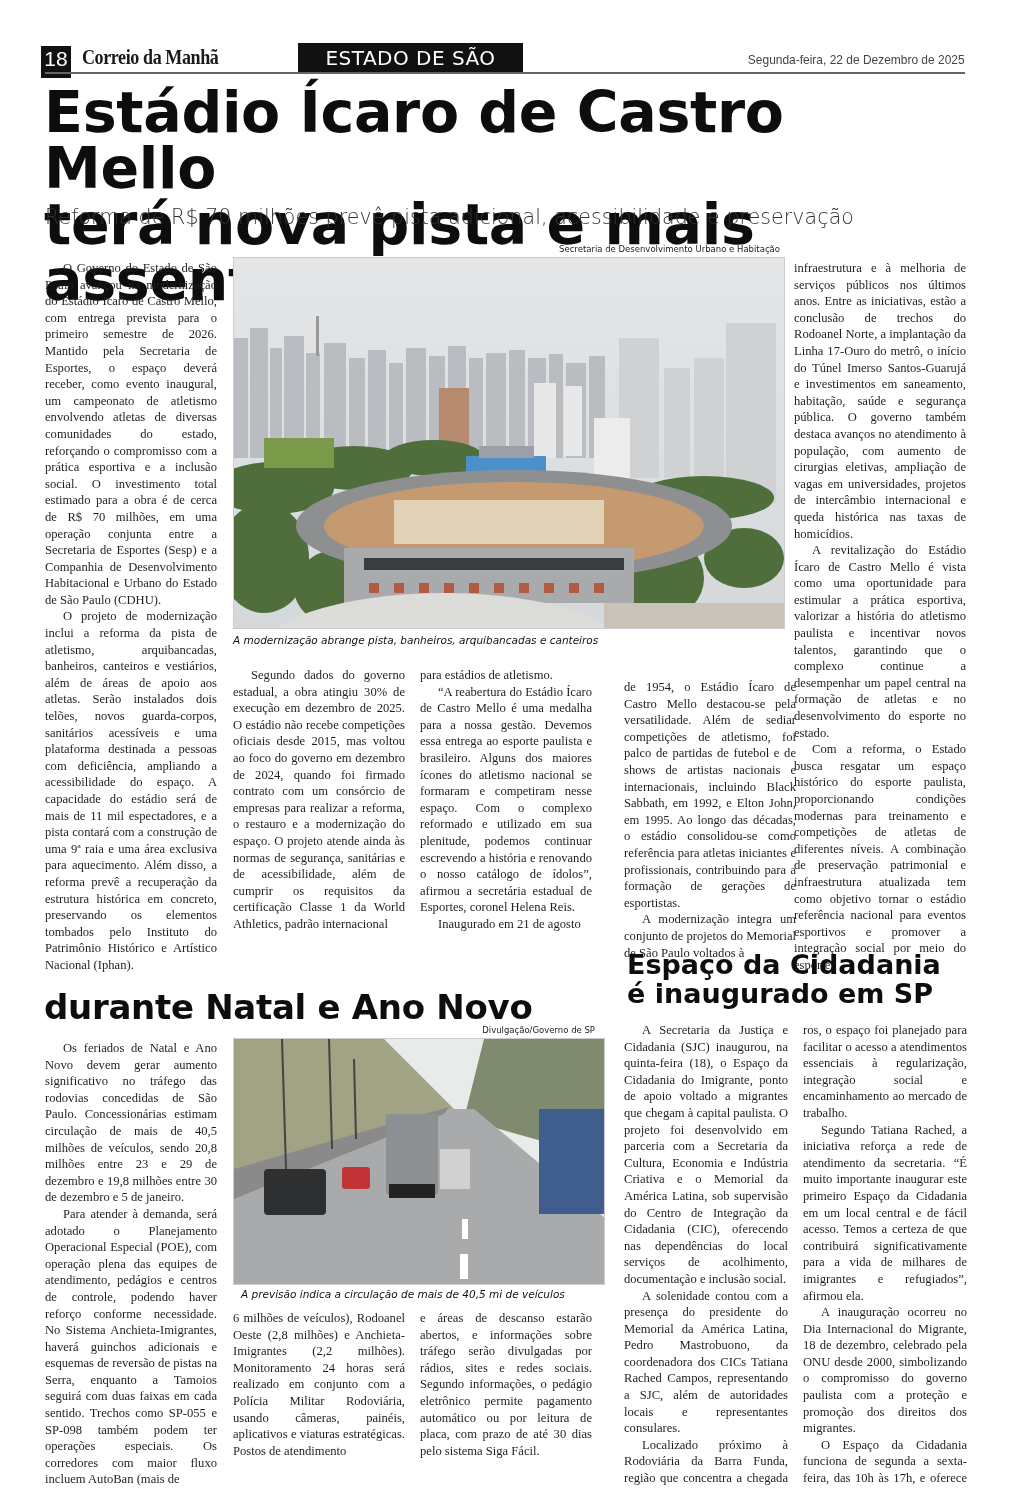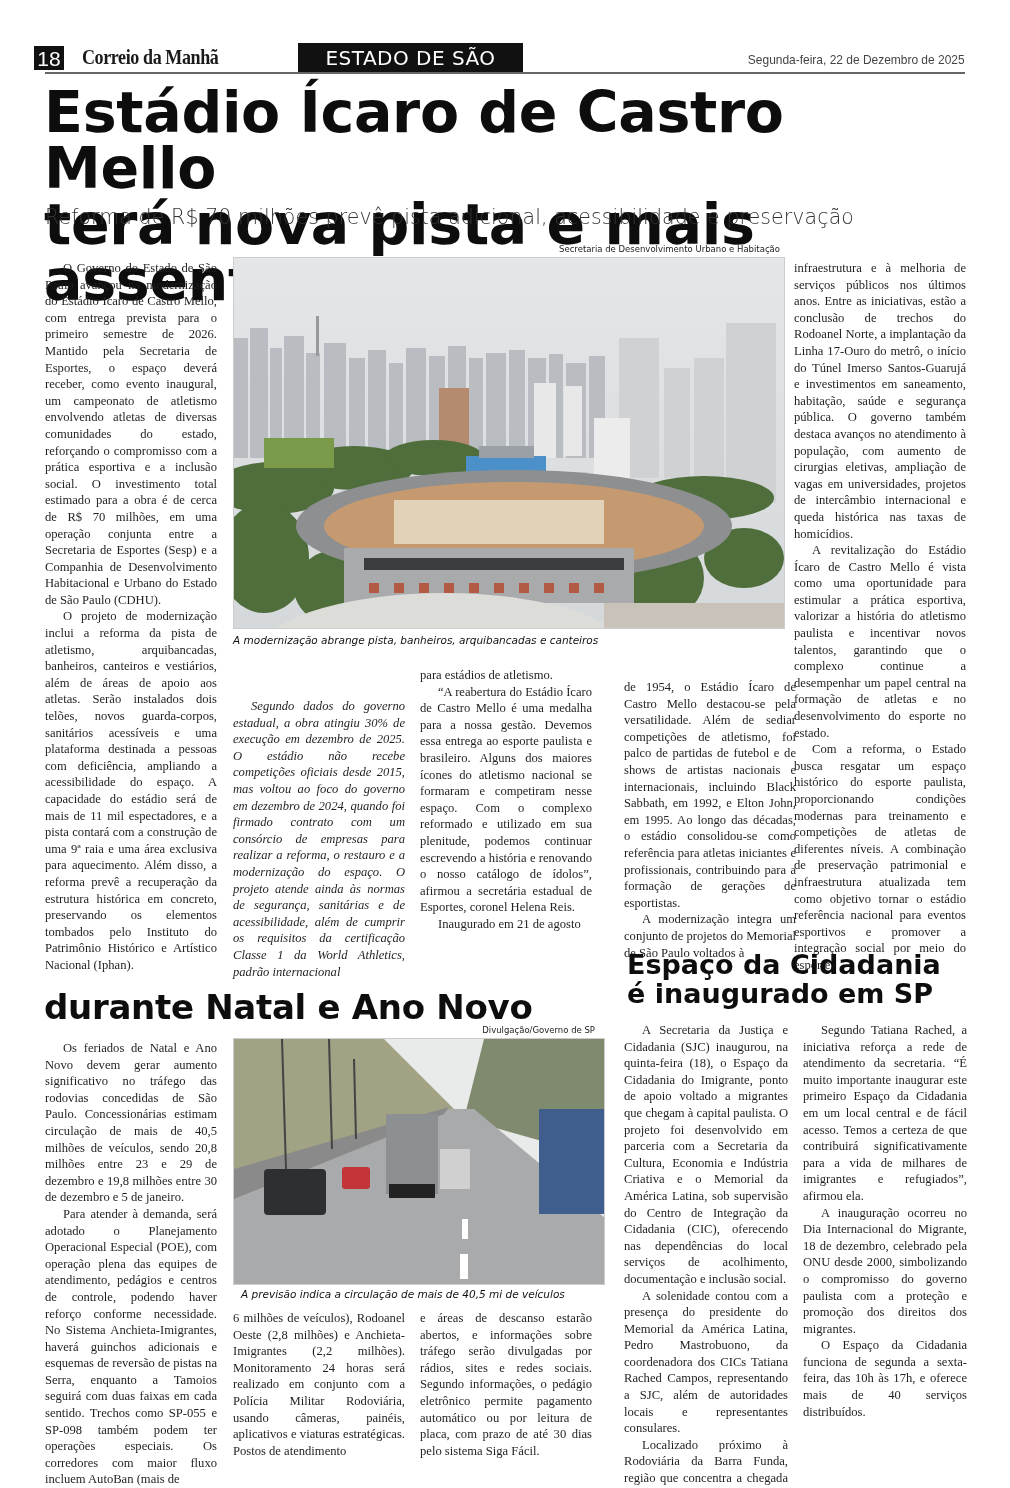--- a/index.html
+++ b/index.html
@@ -2,21 +2,21 @@
 <html><head>
 <meta charset="utf-8">
 <style>
   * { box-sizing: border-box; margin: 0; padding: 0; }
   html, body { width: 1010px; height: 1488px; background: #ffffff; overflow: hidden; }
   body { position: relative; font-family: "Liberation Serif", serif; color: #1a1a1a; }
 
   .abs { position: absolute; }
 
   
-  .page-num { left: 34px; top: 46px; width: 30px; height: 24px; background: #111; color: #fff;
+  .page-num { left: 41px; top: 46px; width: 30px; height: 32px; background: #111; color: #fff;
     font-family: "Liberation Sans", sans-serif; font-size: 21px; line-height: 26px; text-align: center; }
   .masthead { left: 82px; top: 44px; font-family: "Liberation Serif", serif; font-weight: bold;
     font-size: 22px; letter-spacing: -0.5px; transform: scaleX(0.82); transform-origin: left center; white-space: nowrap; }
   .section-tag { left: 298px; top: 43px; width: 225px; height: 30px; background: #111; color: #fff;
     font-family: "DejaVu Sans", sans-serif; font-size: 20px; line-height: 30px; text-align: center; letter-spacing: 0.5px; }
   .dateline { right: 45px; top: 52px; font-family: "Liberation Sans", sans-serif; font-size: 13px; color: #444;
     transform: scaleX(0.92); transform-origin: right center; white-space: nowrap; }
   .header-rule { left: 45px; top: 72px; width: 920px; height: 2px; background: #666; }
 
   
@@ -141,21 +141,21 @@
     <rect x="370" y="345" width="182" height="27" fill="#c8c2b8"></rect>
   </svg>
 </div>
 <div class="abs caption" style="left:233px; top:634px;">A modernização abrange pista, banheiros, arquibancadas e canteiros</div>
 
 <div class="abs col" style="left:45px; top:260px; width:172px;">
   <p>O Governo do Estado de São Paulo avançou na modernização do Estádio Ícaro de Castro Mello, com entrega prevista para o primeiro semestre de 2026. Mantido pela Secretaria de Esportes, o espaço deverá receber, como evento inaugural, um campeonato de atletismo envolvendo atletas de diversas comunidades do estado, reforçando o compromisso com a prática esportiva e a inclusão social. O investimento total estimado para a obra é de cerca de R$ 70 milhões, em uma operação conjunta entre a Secretaria de Esportes (Sesp) e a Companhia de Desenvolvimento Habitacional e Urbano do Estado de São Paulo (CDHU).</p>
   <p>O projeto de modernização inclui a reforma da pista de atletismo, arquibancadas, banheiros, canteiros e vestiários, além de áreas de apoio aos atletas. Serão instalados dois telões, novos guarda-corpos, sanitários acessíveis e uma plataforma destinada a pessoas com deficiência, ampliando a acessibilidade do espaço. A capacidade do estádio será de mais de 11 mil espectadores, e a pista contará com a construção de uma 9ª raia e uma área exclusiva para aquecimento. Além disso, a reforma prevê a recuperação da estrutura histórica em concreto, preservando os elementos tombados pelo Instituto do Patrimônio Histórico e Artístico Nacional (Iphan).</p>
 </div>
 
-<div class="abs col" style="left:233px; top:698px; width:172px;font-style:italic;">
+<div class="abs col" style="left:233px; top:667px; width:172px;">
   <p>Segundo dados do governo estadual, a obra atingiu 30% de execução em dezembro de 2025. O estádio não recebe competições oficiais desde 2015, mas voltou ao foco do governo em dezembro de 2024, quando foi firmado contrato com um consórcio de empresas para realizar a reforma, o restauro e a modernização do espaço. O projeto atende ainda às normas de segurança, sanitárias e de acessibilidade, além de cumprir os requisitos da certificação Classe 1 da World Athletics, padrão internacional</p>
 </div>
 
 <div class="abs col" style="left:420px; top:667px; width:172px;">
   <p class="cont">para estádios de atletismo.</p>
   <p>“A reabertura do Estádio Ícaro de Castro Mello é uma medalha para a nossa gestão. Devemos essa entrega ao esporte paulista e brasileiro. Alguns dos maiores ícones do atletismo nacional se formaram e competiram nesse espaço. Com o complexo reformado e utilizado em sua plenitude, podemos continuar escrevendo a história e renovando o nosso catálogo de ídolos”, afirmou a secretária estadual de Esportes, coronel Helena Reis.</p>
   <p>Inaugurado em 21 de agosto</p>
 </div>
 
 <div class="abs col" style="left:624px; top:667px; width:172px;margin-top:12px;">
@@ -216,16 +216,17 @@
   <span>Espaço da Cidadania</span><br>
   <span>é inaugurado em SP</span>
 </h2>
 
 <div class="abs col" style="left:624px; top:1022px; width:164px;">
   <p>A Secretaria da Justiça e Cidadania (SJC) inaugurou, na quinta-feira (18), o Espaço da Cidadania do Imigrante, ponto de apoio voltado a migrantes que chegam à capital paulista. O projeto foi desenvolvido em parceria com a Secretaria da Cultura, Economia e Indústria Criativa e o Memorial da América Latina, sob supervisão do Centro de Integração da Cidadania (CIC), oferecendo nas dependências do local serviços de acolhimento, documentação e inclusão social.</p>
   <p>A solenidade contou com a presença do presidente do Memorial da América Latina, Pedro Mastrobuono, da coordenadora dos CICs Tatiana Rached Campos, representando a SJC, além de autoridades locais e representantes consulares.</p>
   <p>Localizado próximo à Rodoviária da Barra Funda, região que concentra a chegada de estrangei-</p>
 </div>
 <div class="abs col" style="left:803px; top:1022px; width:164px;">
+  <p class="cont">ros, o espaço foi planejado para facilitar o acesso a atendimentos essenciais à regularização, integração social e encaminhamento ao mercado de trabalho.</p>
   <p>Segundo Tatiana Rached, a iniciativa reforça a rede de atendimento da secretaria. “É muito importante inaugurar este primeiro Espaço da Cidadania em um local central e de fácil acesso. Temos a certeza de que contribuirá significativamente para a vida de milhares de imigrantes e refugiados”, afirmou ela.</p>
   <p>A inauguração ocorreu no Dia Internacional do Migrante, 18 de dezembro, celebrado pela ONU desde 2000, simbolizando o compromisso do governo paulista com a proteção e promoção dos direitos dos migrantes.</p>
   <p>O Espaço da Cidadania funciona de segunda a sexta-feira, das 10h às 17h, e oferece mais de 40 serviços distribuídos.</p>
 </div>
 
 </body></html>

